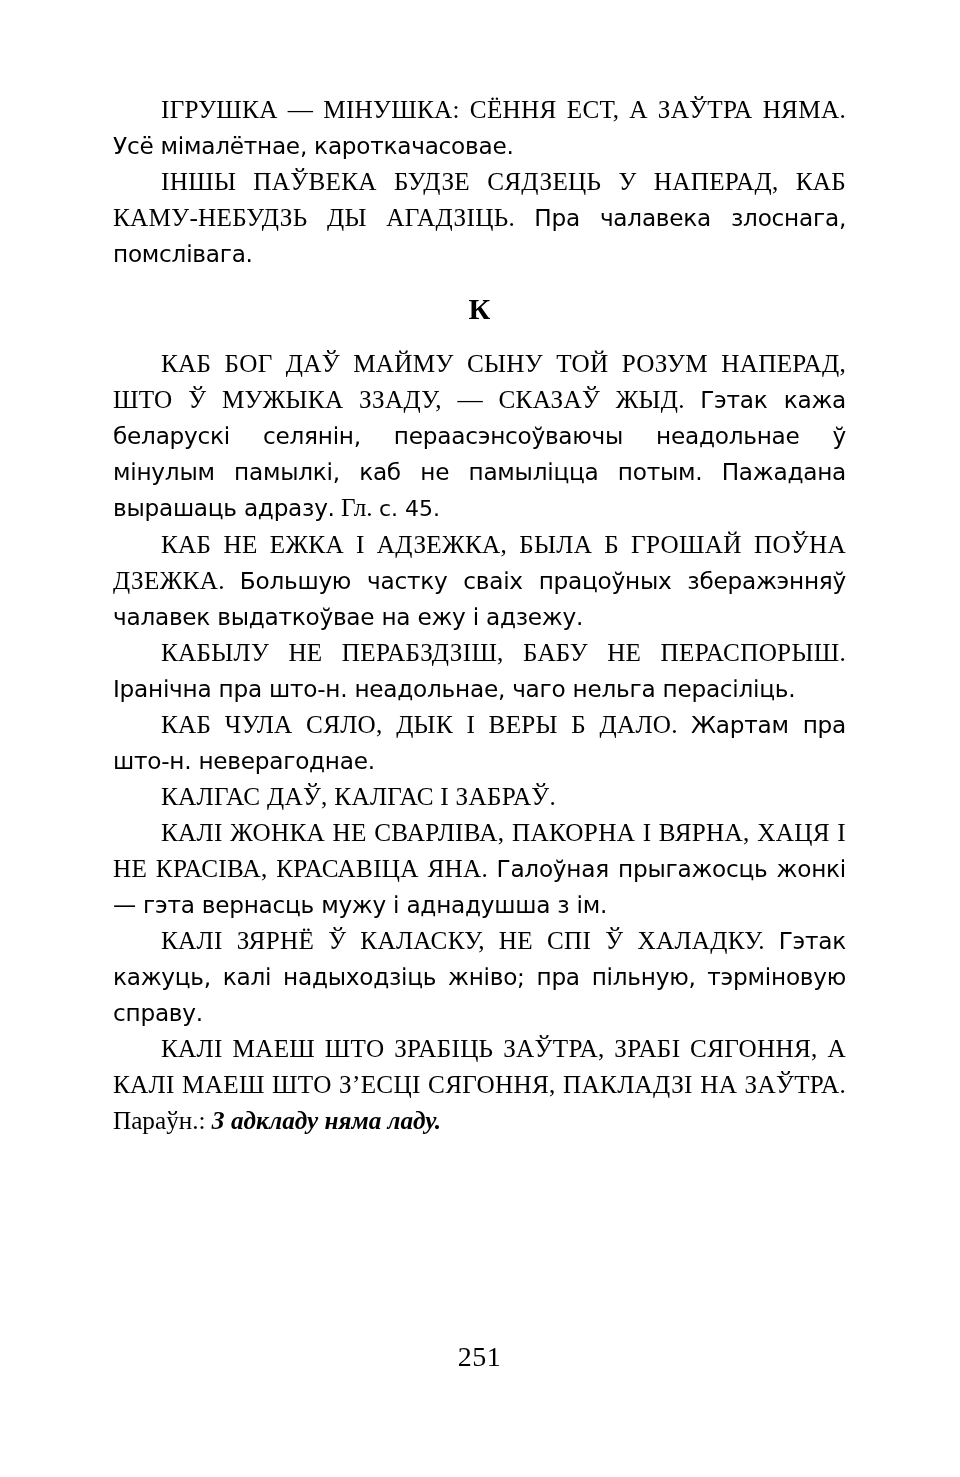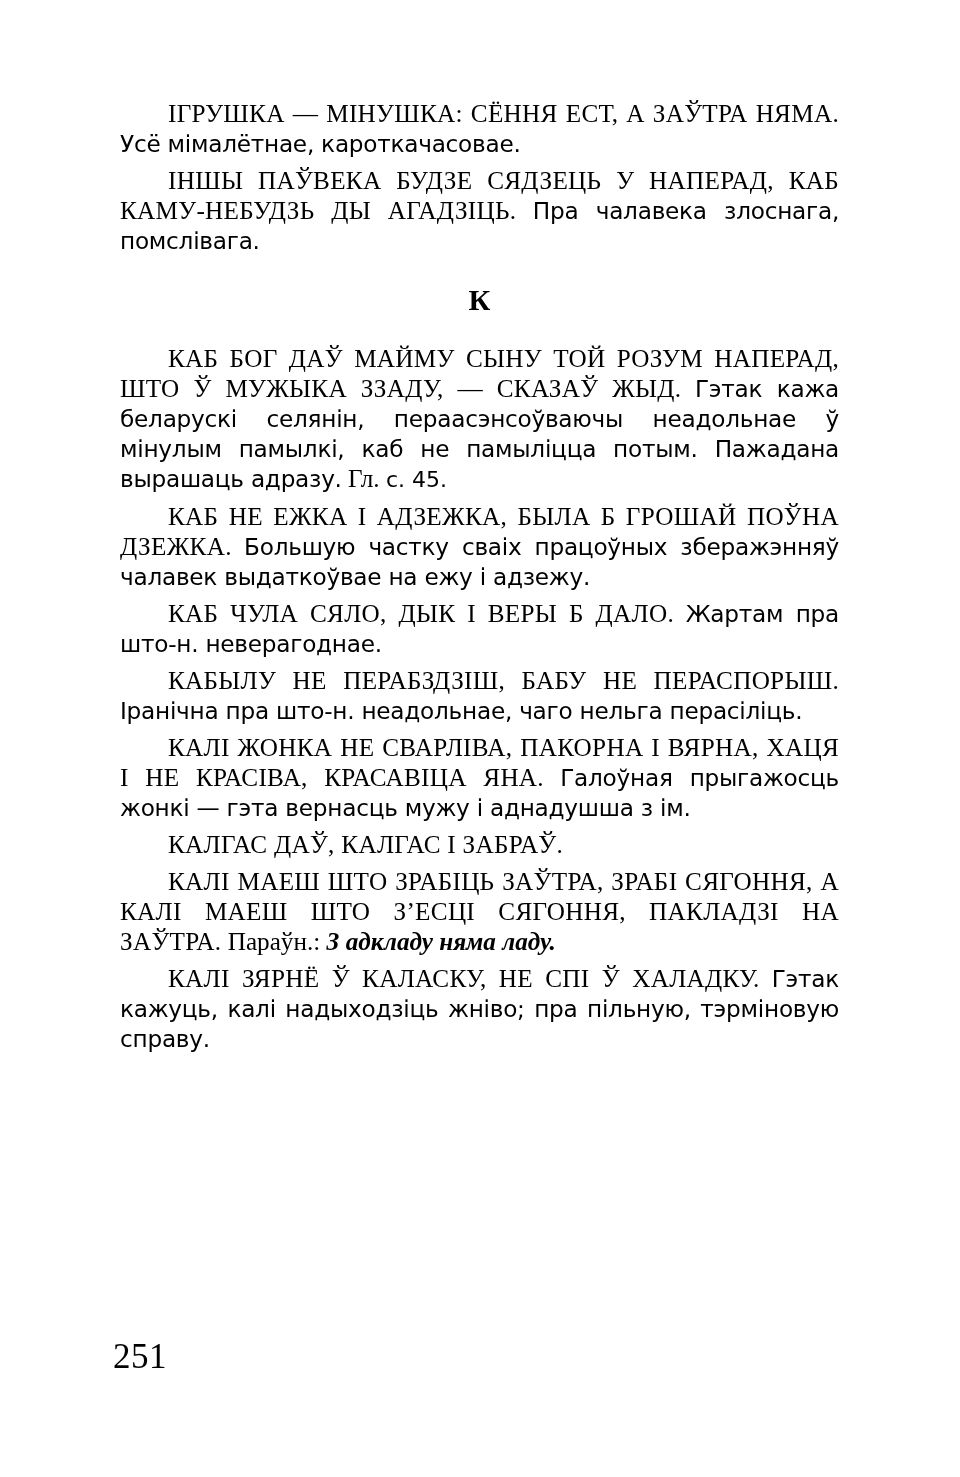--- a/index.html
+++ b/index.html
@@ -29,26 +29,26 @@
 
   .text-block {
     position: absolute;
     left: 113px;
     top: 92px;
     width: 733px;
   }
 
   
   .entry {
-    margin: 7px;
+    margin: 0;
     padding: 0;
     text-align: justify;
     text-justify: inter-word;
     font-size: 25.2px;
-    line-height: 30px;
+    line-height: 36px;
     text-indent: 48px;
     hyphens: manual;
     word-spacing: 0px;
   }
 
   
   .head {
     font-family: "Liberation Serif", "DejaVu Serif", serif;
     font-weight: 400;
     letter-spacing: 0.3px;
@@ -89,23 +89,23 @@
     text-indent: 0;
   }
   .section-spacer-top { height: 20px; }
   .section-spacer-bottom { height: 20px; }
 
   .folio {
     position: absolute;
     left: 113px;
     top: 1341px;
     width: 733px;
-    text-align: left;
+    text-align: center;
     font-family: "Liberation Serif", "DejaVu Serif", serif;
-    font-size: 35px;
+    font-size: 28px;
     line-height: 32px;
     letter-spacing: 0.5px;
   }
 </style>
 </head>
 <body>
 
 <div class="page">
 
   <div class="text-block">
@@ -117,30 +117,30 @@
     <div class="section-spacer-top"></div>
     <p class="section-letter">К</p>
     <div class="section-spacer-bottom"></div>
 
 
     <p class="entry"><span class="head">КАБ БОГ ДАЎ МАЙМУ СЫНУ ТОЙ РОЗУМ НАПЕРАД, ШТО Ў МУЖЫКА ЗЗАДУ, — СКАЗАЎ ЖЫД.</span> <span class="gloss">Гэтак кажа беларускі селянін, пераасэнсоўваючы неадольнае ў мінулым памылкі, каб не памыліцца потым. Пажадана вырашаць адразу.</span> <span class="xref">Гл.</span> <span class="xref-plain">с. 45.</span></p>
 
 
     <p class="entry"><span class="head">КАБ НЕ ЕЖКА І АДЗЕЖКА, БЫЛА Б ГРОШАЙ ПОЎНА ДЗЕЖКА.</span> <span class="gloss">Большую частку сваіх працоўных зберажэнняў чалавек выдаткоўвае на ежу і адзежу.</span></p>
 
+    <p class="entry"><span class="head">КАБЫЛУ НЕ ПЕРАБЗДЗІШ, БАБУ НЕ ПЕРАСПОРЫШ.</span> <span class="gloss">Іранічна пра што-н. неадольнае, чаго нельга перасіліць.</span></p>
+
     <p class="entry"><span class="head">КАБ ЧУЛА СЯЛО, ДЫК І ВЕРЫ Б ДАЛО.</span> <span class="gloss">Жартам пра што-н. неверагоднае.</span></p>
 
-    <p class="entry"><span class="head">КАБЫЛУ НЕ ПЕРАБЗДЗІШ, БАБУ НЕ ПЕРАСПОРЫШ.</span> <span class="gloss">Іранічна пра што-н. неадольнае, чаго нельга перасіліць.</span></p>
 
+    <p class="entry"><span class="head">КАЛГАС ДАЎ, КАЛГАС І ЗАБРАЎ.</span></p>
 
     <p class="entry"><span class="head">КАЛІ ЖОНКА НЕ СВАРЛІВА, ПАКОРНА І ВЯРНА, ХАЦЯ І НЕ КРАСІВА, КРАСАВІЦА ЯНА.</span> <span class="gloss">Галоўная прыгажосць жонкі — гэта вернасць мужу і аднадушша з ім.</span></p>
 
-    <p class="entry"><span class="head">КАЛГАС ДАЎ, КАЛГАС І ЗАБРАЎ.</span></p>
+    <p class="entry"><span class="head">КАЛІ ЗЯРНЁ Ў КАЛАСКУ, НЕ СПІ Ў ХАЛАДКУ.</span> <span class="gloss">Гэтак кажуць, калі надыходзіць жніво; пра пільную, тэрміновую справу.</span></p>
 
     <p class="entry"><span class="head">КАЛІ МАЕШ ШТО ЗРАБІЦЬ ЗАЎТРА, ЗРАБІ СЯГОННЯ, А КАЛІ МАЕШ ШТО З’ЕСЦІ СЯГОННЯ, ПАКЛАДЗІ НА ЗАЎТРА.</span> <span class="xref">Параўн.:</span> <span class="xref-body">З адкладу няма ладу.</span></p>
-
-    <p class="entry"><span class="head">КАЛІ ЗЯРНЁ Ў КАЛАСКУ, НЕ СПІ Ў ХАЛАДКУ.</span> <span class="gloss">Гэтак кажуць, калі надыходзіць жніво; пра пільную, тэрміновую справу.</span></p>
 
   </div>
 
   <div class="folio">251</div>
 
 </div>
 
 </body></html>

